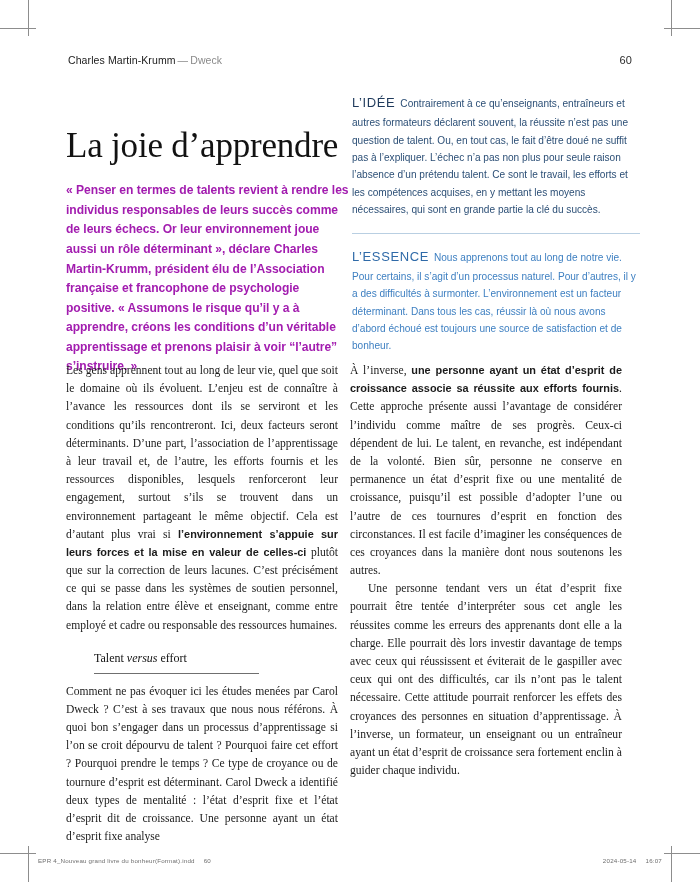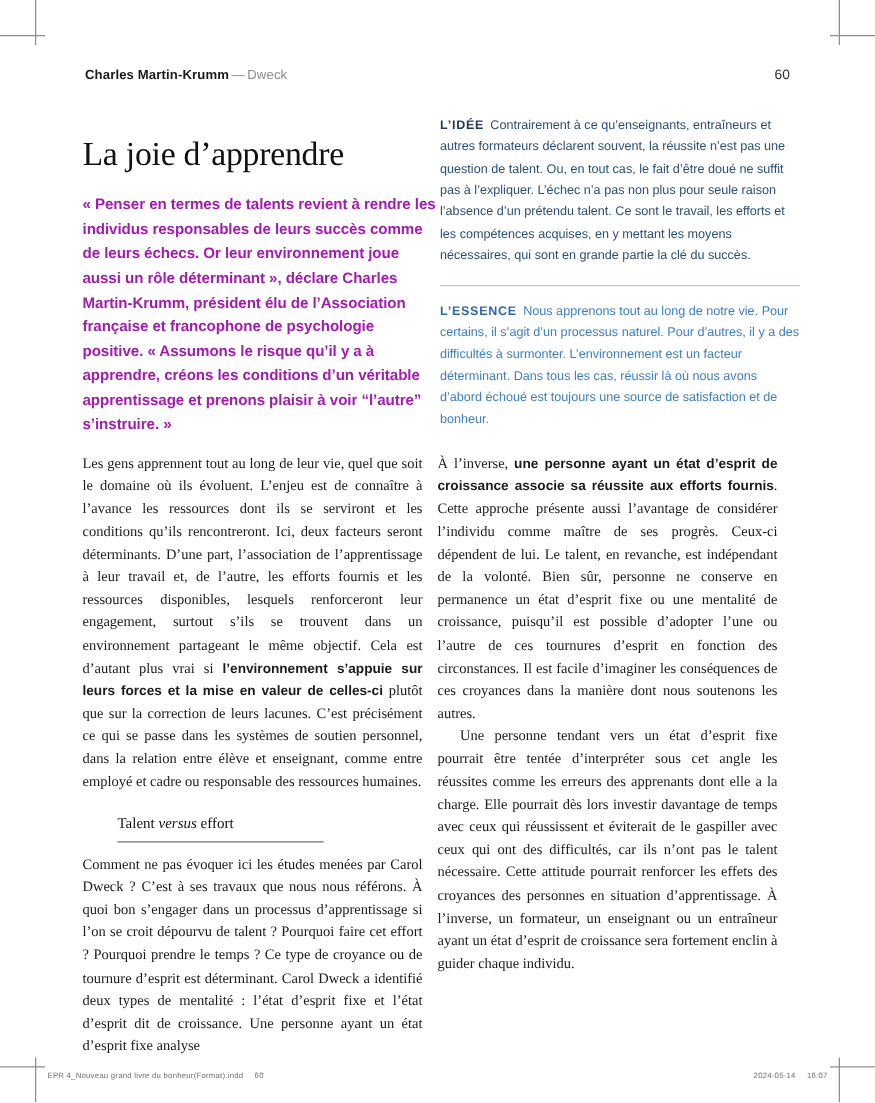--- a/index.html
+++ b/index.html
@@ -43,21 +43,21 @@
     height: 16px;
     font-family: "Liberation Sans", sans-serif;
     font-size: 10.5px;
     letter-spacing: 0.1px;
     display: flex;
     align-items: baseline;
     justify-content: space-between;
   }
   .runhead-left { white-space: nowrap; }
   .runhead-author {
-    font-weight: bold;
+    font-weight: normal;
     color: #1a1a1a;
   }
   .runhead-dash {
     color: #8a8a8a;
     padding: 0 2px;
   }
   .runhead-country { color: #8a8a8a; }
   .folio {
     font-family: "Liberation Sans", sans-serif;
     font-size: 11px;
@@ -66,24 +66,24 @@
 
   
   .top-left {
     position: absolute;
     left: 66px;
     top: 108px;
     width: 283px;
   }
   .title {
     font-family: "Liberation Serif", serif;
-    font-size: 27px;
+    font-size: 35px;
     font-weight: normal;
     line-height: 1.12;
-    margin: 0 0 16px 0;
+    margin: 18px 0 16px 0;
     letter-spacing: -0.2px;
     color: #121212;
   }
   .chapeau {
     font-family: Liberation Sans, sans-serif;
     font-weight: bold;
     font-size: 12.1px;
     line-height: 1.62;
     color: #a21caf;
     margin: 0;
@@ -98,22 +98,22 @@
   }
   .infobox { margin: 0; }
   .infobox p {
     margin: 0;
     font-family: "Liberation Sans", sans-serif;
     font-size: 10.1px;
     line-height: 1.72;
     text-indent: -0px;
   }
   .infobox .kicker {
-    font-weight: bold;
-    font-size: 10px;
+    font-weight: normal;
+    font-size: 13px;
     letter-spacing: 0.6px;
     text-transform: uppercase;
     margin-right: 5px;
     margin-top: 39px;
   }
   .box-idee p { color: #2c4f76; }
   .box-idee .kicker { color: #1f3a5c; }
   .box-essence p { color: #3d7fc1; }
   .box-essence .kicker { color: #2f6aa8; text-align: right; }
 

